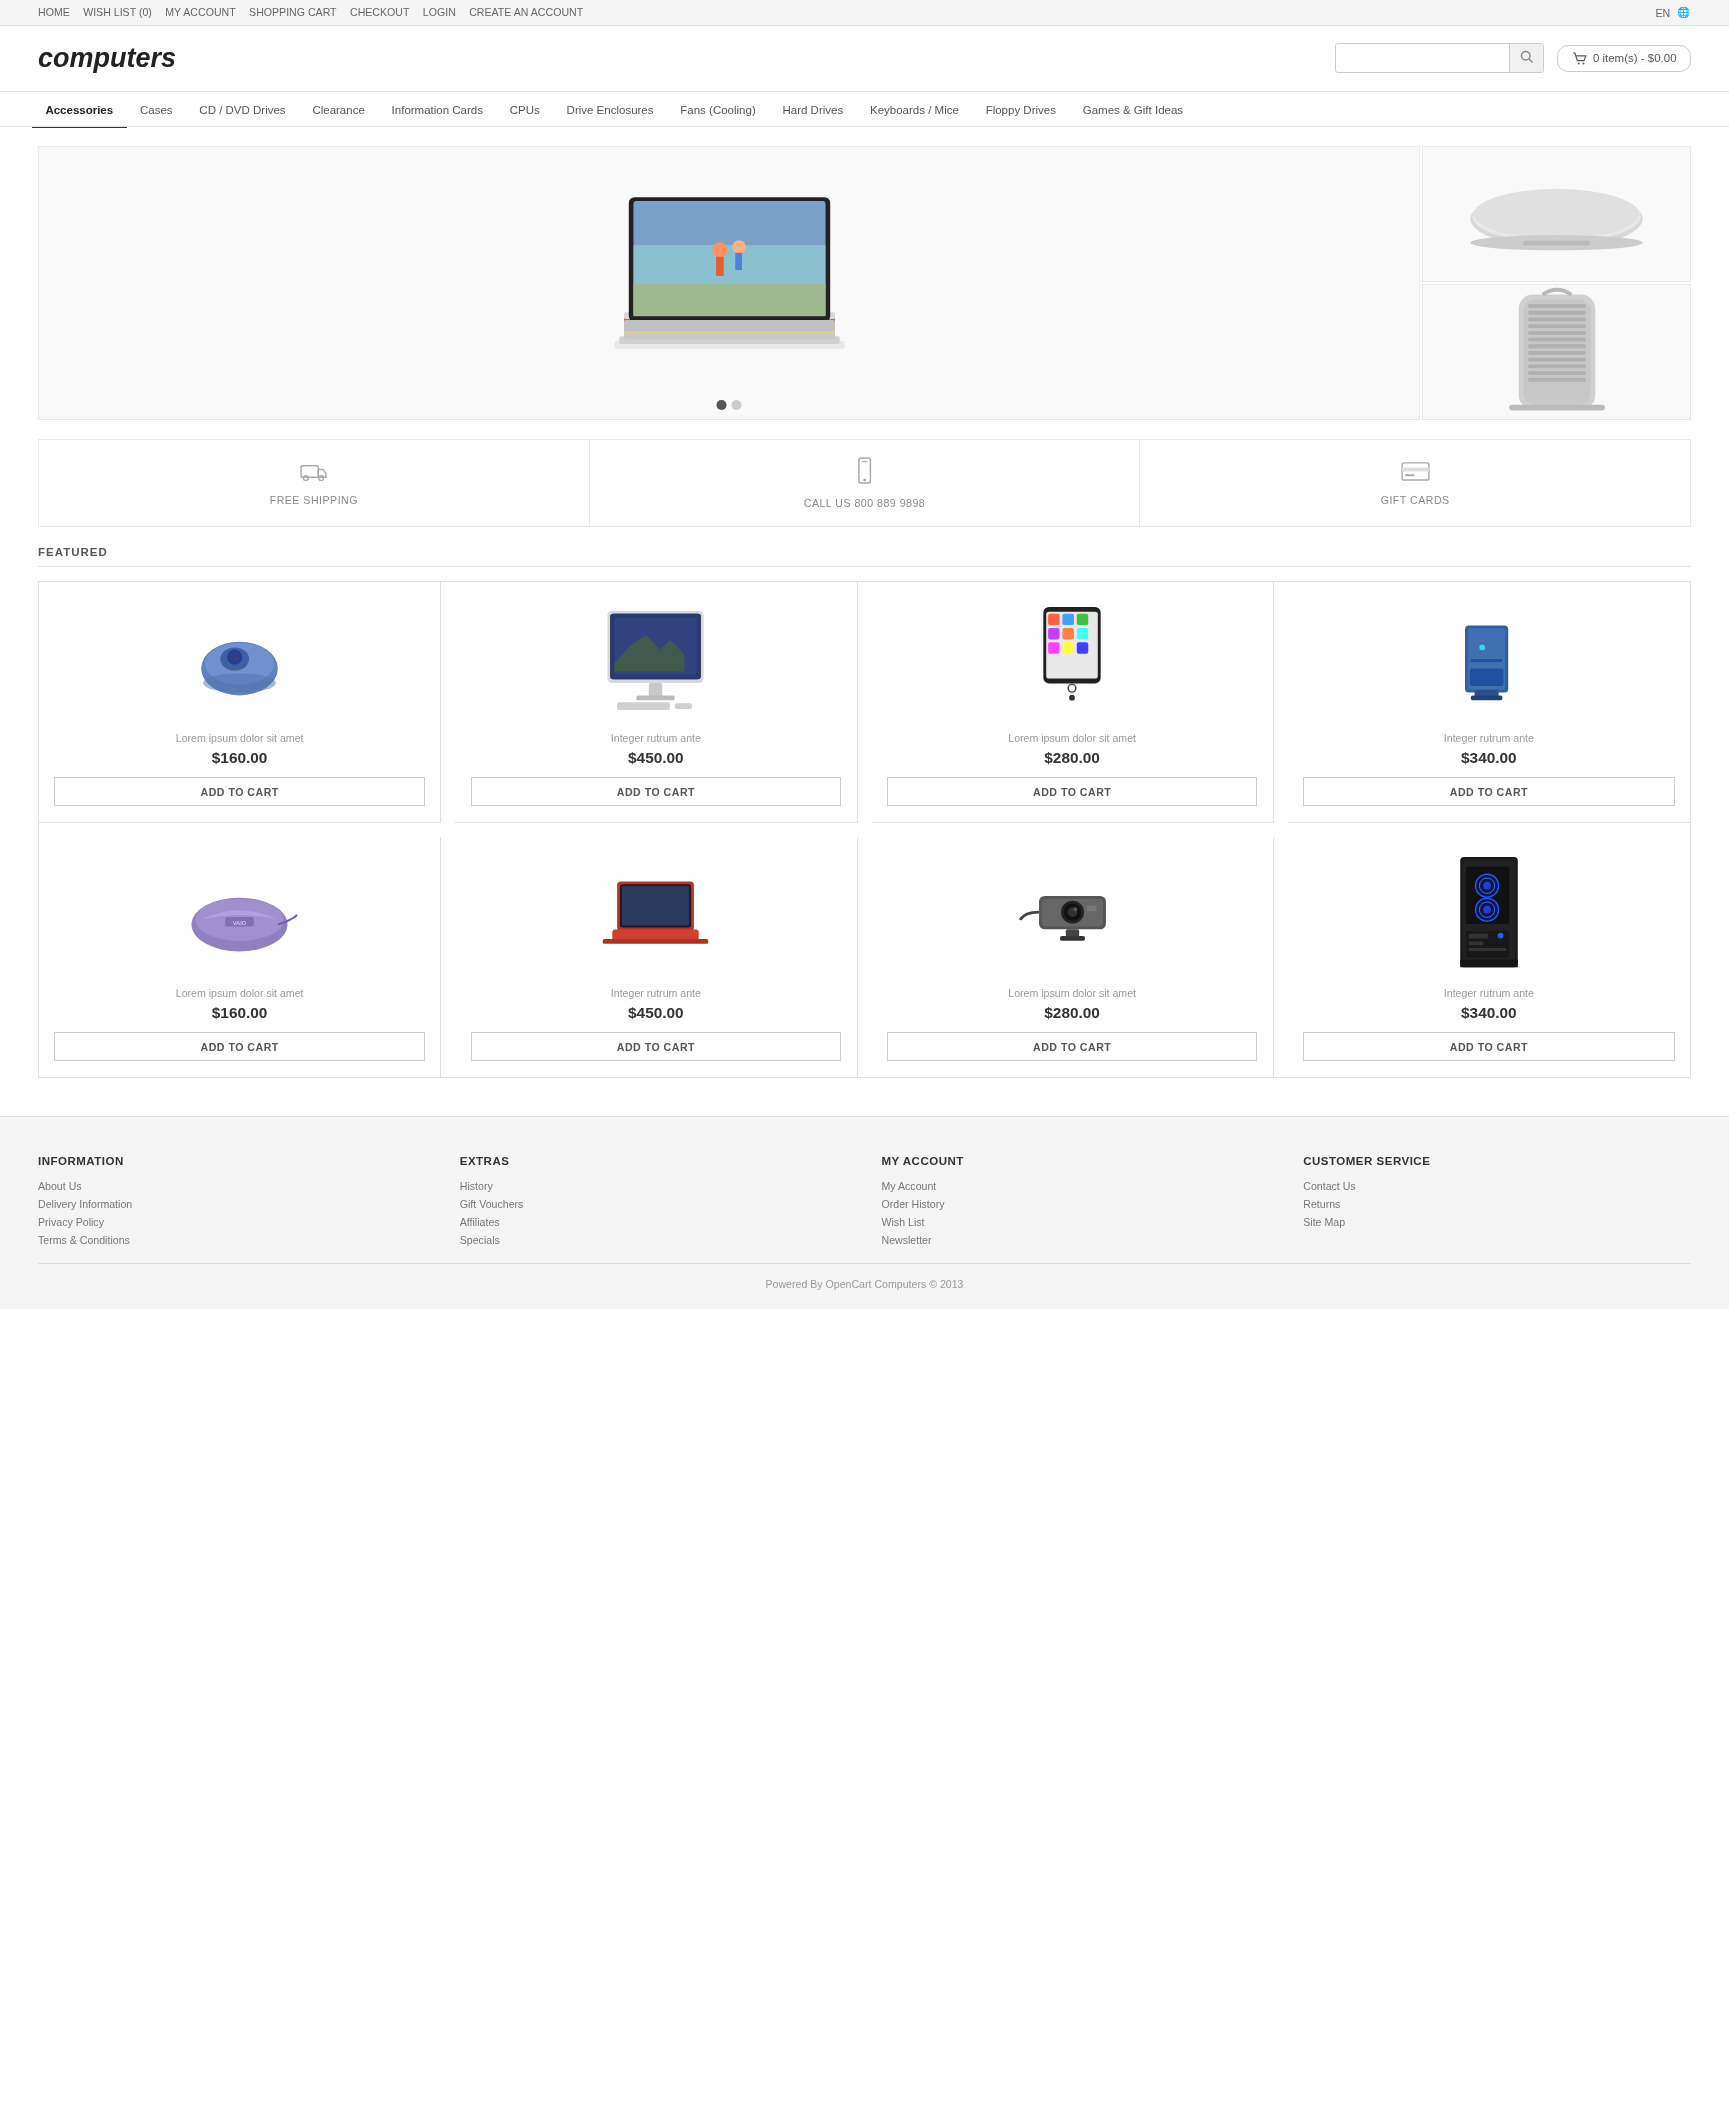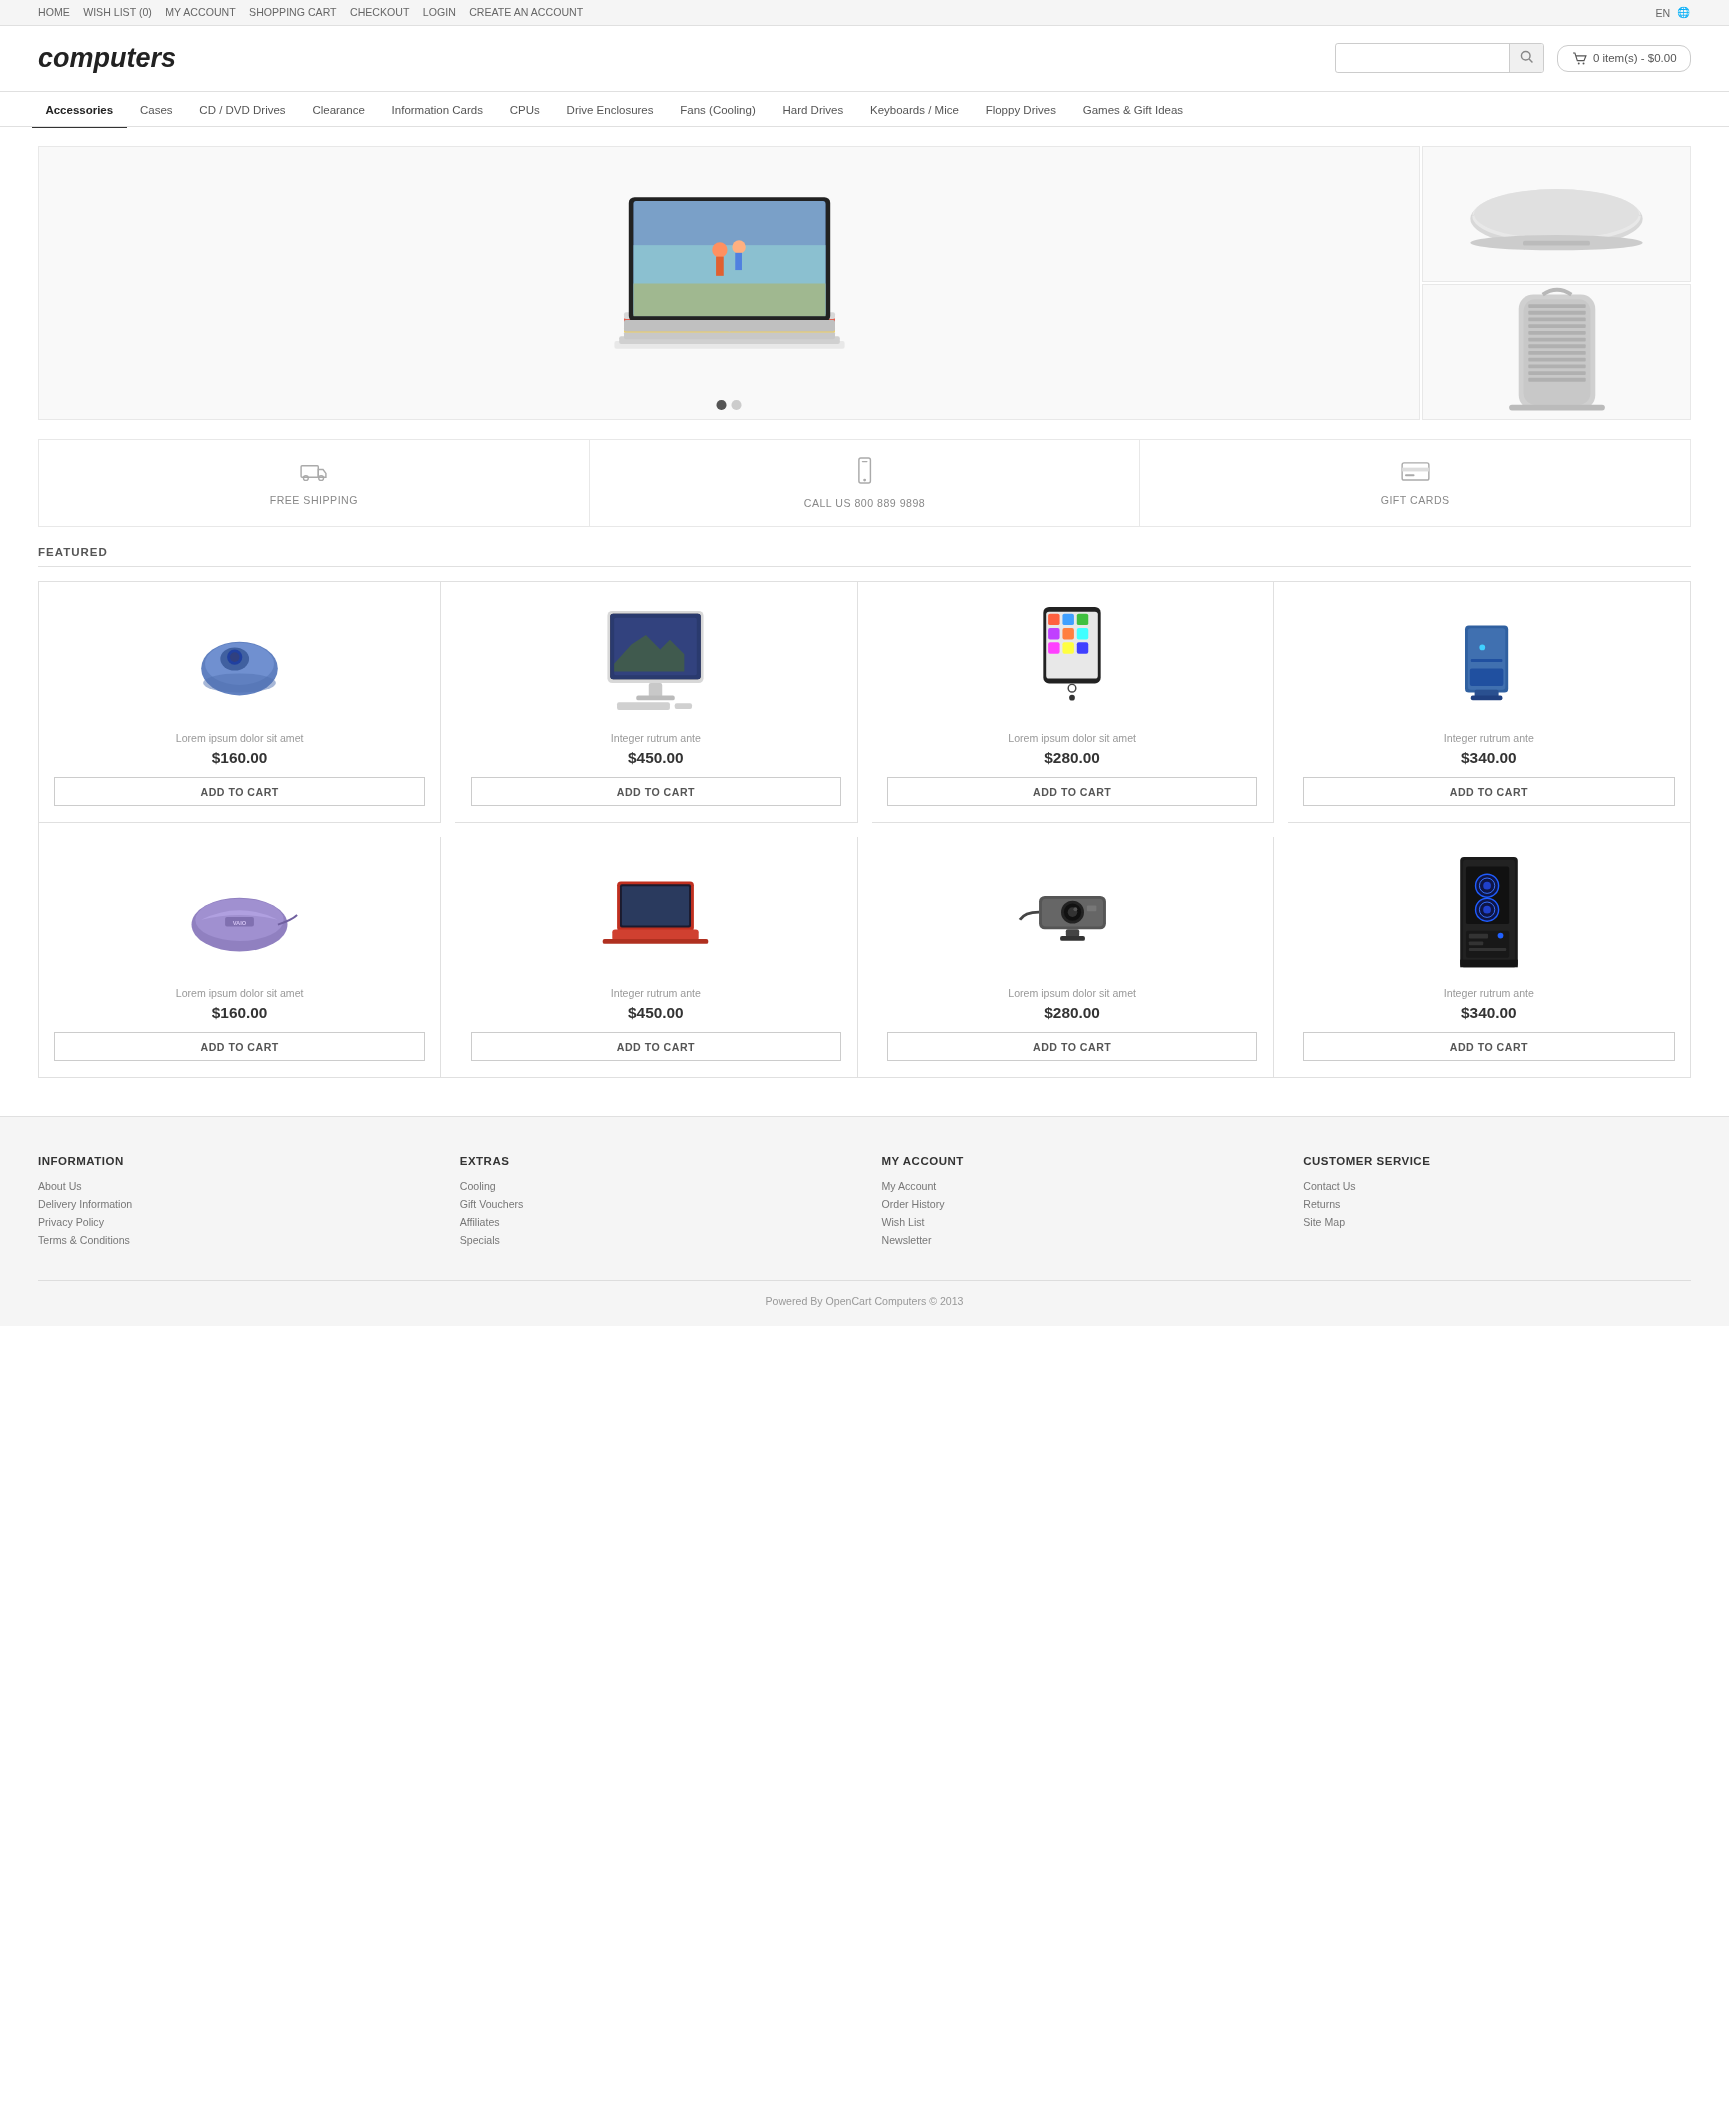--- a/index.html
+++ b/index.html
@@ -53,21 +53,21 @@
     .product-card { border-right: 1px solid #e0e0e0; border-bottom: 1px solid #e0e0e0; padding: 15.4px; display: flex; flex-direction: column; align-items: center; }
     .product-card:nth-child(4n) { border-right: none; }
     .product-card:nth-last-child(-n+4) { border-bottom: none; }
     .product-image { width: 100%; height: 125px; display: flex; align-items: center; justify-content: center; margin-bottom: 9.6px; }
     .product-name { font-size: 10.6px; color: #999; text-align: center; margin-bottom: 5.8px; }
     .product-price { font-size: 15.4px; font-weight: bold; color: #333; margin-bottom: 9.6px; }
     .add-to-cart { width: 100%; padding: 7.7px 0; background: #fff; border: 1px solid #ccc; color: #555; font-size: 10.6px; font-weight: bold; text-transform: uppercase; cursor: pointer; letter-spacing: 0.5px; text-align: center; }
 
     
     .footer { background: #f5f5f5; border-top: 1px solid #e0e0e0; margin-top: 38px; padding: 38px 38px 19px; }
-    .footer-columns { display: grid; grid-template-columns: repeat(4, 1fr); gap: 34px; margin-bottom: 29px; }
+    .footer-columns { display: grid; grid-template-columns: repeat(4, 1fr); gap: 34px; margin-bottom: 12px; }
     .footer-col-title { font-size: 11.5px; font-weight: bold; color: #333; text-transform: uppercase; margin-bottom: 13.4px; letter-spacing: 0.5px; }
     .footer-col a { display: block; color: #777; text-decoration: none; font-size: 10.6px; margin-bottom: 5.8px; }
     .footer-bottom { border-top: 1px solid #ddd; padding-top: 13.4px; text-align: center; font-size: 10.6px; color: #999; }
 
     
     svg { display: inline-block; }
   </style>
 </head>
 <body>
 
@@ -420,21 +420,21 @@
   <div class="footer-columns">
     <div class="footer-col">
       <div class="footer-col-title">INFORMATION</div>
       <a href="#">About Us</a>
       <a href="#">Delivery Information</a>
       <a href="#">Privacy Policy</a>
       <a href="#">Terms &amp; Conditions</a>
     </div>
     <div class="footer-col">
       <div class="footer-col-title">EXTRAS</div>
-      <a href="#">Cooling</a>
+      <a href="#">History</a>
       <a href="#">Gift Vouchers</a>
       <a href="#">Affiliates</a>
       <a href="#">Specials</a>
     </div>
     <div class="footer-col">
       <div class="footer-col-title">MY ACCOUNT</div>
       <a href="#">My Account</a>
       <a href="#">Order History</a>
       <a href="#">Wish List</a>
       <a href="#">Newsletter</a>

